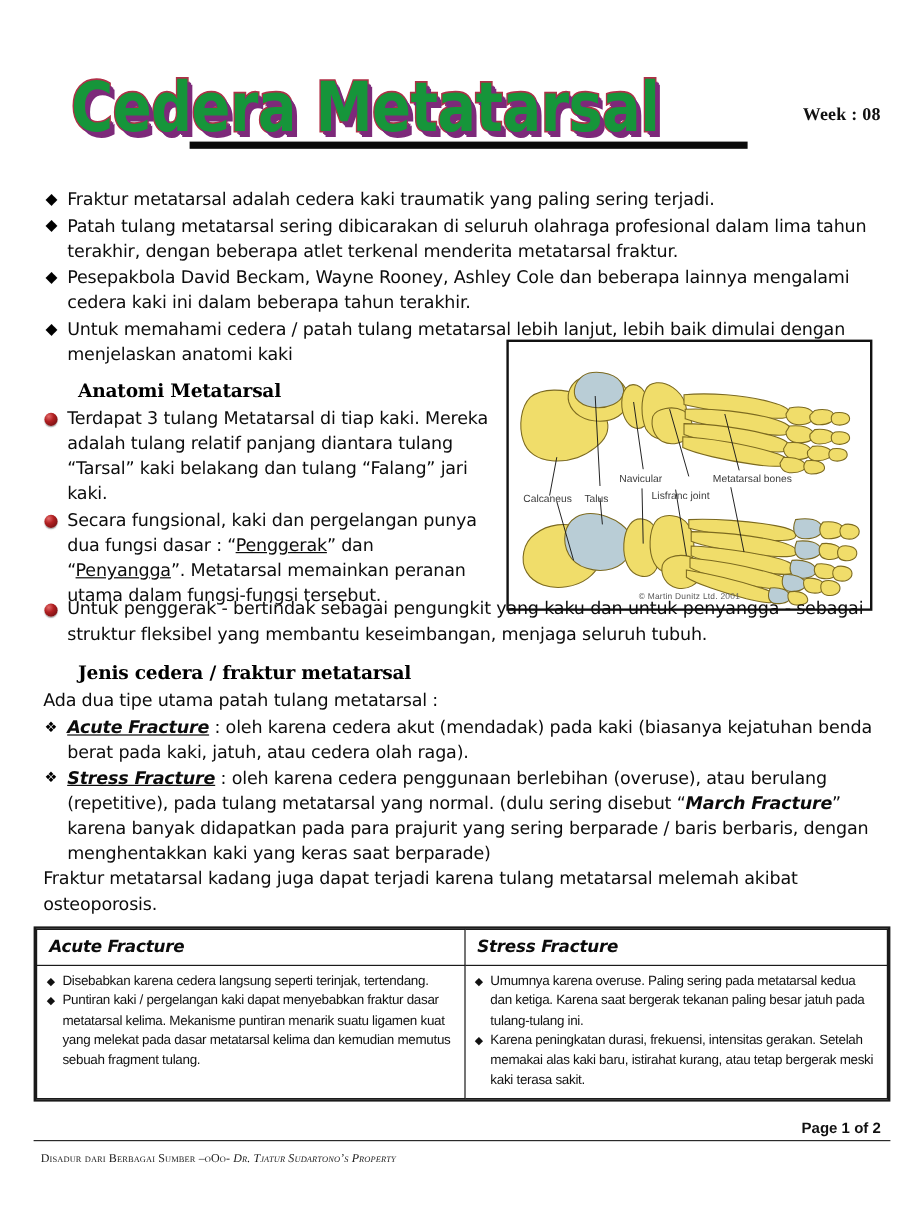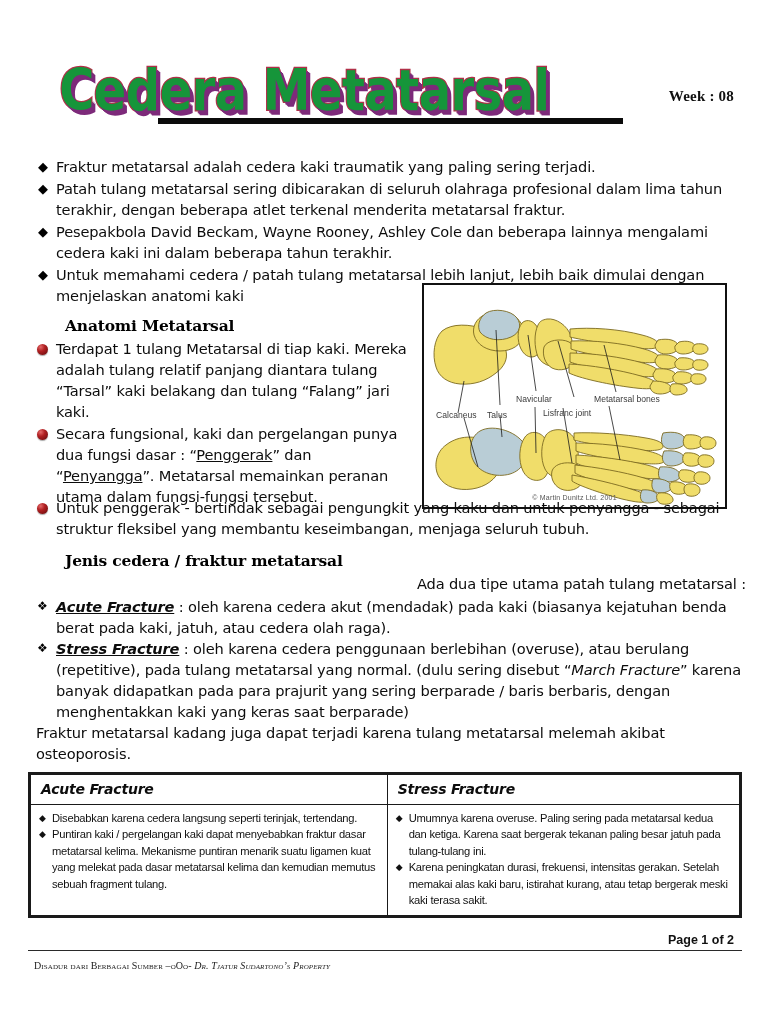--- a/index.html
+++ b/index.html
@@ -120,21 +120,21 @@
     font-weight: bold;
     font-size: 15.5px;
     line-height: 20px;
     color: #000;
     letter-spacing: -0.2px;
     margin-bottom: 2px;
     margin-left: 29px;
   }
 
   .u { text-decoration: underline; }
-  .bi { font-weight: normal; font-style: italic; }
+  .bi { font-weight: bold; font-style: italic; }
   .biu { font-weight: bold; font-style: italic; text-decoration: underline; }
 
   
   .figure {
     position: absolute;
     left: 422px;
     top: 283px;
     width: 305px;
     height: 226px;
     border: 2px solid #111;
@@ -390,41 +390,41 @@
       </g>
     </svg>
     <div class="fig-credit">© Martin Dunitz Ltd. 2001</div>
   </div>
 
   <div class="blk" style="top:316px; width:375px;">
     <div class="sec-head">Anatomi Metatarsal</div>
     <ul class="list comic">
       <li>
         <span class="sphere"></span>
-        <span>Terdapat 1 tulang Metatarsal di tiap kaki. Mereka adalah tulang relatif panjang diantara tulang “Tarsal” kaki belakang dan tulang “Falang” jari kaki.</span>
+        <span>Terdapat 3 tulang Metatarsal di tiap kaki. Mereka adalah tulang relatif panjang diantara tulang “Tarsal” kaki belakang dan tulang “Falang” jari kaki.</span>
       </li>
       <li>
         <span class="sphere"></span>
         <span><span>Secara fungsional, kaki dan pergelangan punya dua fungsi dasar : “</span><span class="u">Penggerak</span><span>” dan “</span><span class="u">Penyangga</span><span>”. Metatarsal memainkan peranan utama dalam fungsi-fungsi tersebut.</span></span>
       </li>
     </ul>
   </div>
 
   <div class="blk comic" style="top:497px; width:700px;">
     <ul class="list">
       <li>
         <span class="sphere"></span>
         <span>Untuk penggerak - bertindak sebagai pengungkit yang kaku dan untuk penyangga - sebagai struktur fleksibel yang membantu keseimbangan, menjaga seluruh tubuh.</span>
       </li>
     </ul>
   </div>
 
   <div class="blk" style="top:551px; width:710px;">
     <div class="sec-head">Jenis cedera / fraktur metatarsal</div>
-    <div class="comic" style="margin-bottom:2px;text-align:right;">Ada dua tipe utama patah tulang metatarsal :</div>
+    <div class="comic" style="margin-bottom:2px;">Ada dua tipe utama patah tulang metatarsal :</div>
     <ul class="dlist comic">
       <li>
         <span class="dbullet">❖</span>
         <span><span class="biu">Acute Fracture</span><span> : oleh karena cedera akut (mendadak) pada kaki (biasanya kejatuhan benda berat pada kaki, jatuh, atau cedera olah raga).</span></span>
       </li>
       <li>
         <span class="dbullet">❖</span>
         <span><span class="biu">Stress Fracture</span><span> : oleh karena cedera penggunaan berlebihan (overuse), atau berulang (repetitive), pada tulang metatarsal yang normal. (dulu sering disebut “</span><span class="bi">March Fracture</span><span>” karena banyak didapatkan pada para prajurit yang sering berparade / baris berbaris, dengan menghentakkan kaki yang keras saat berparade)</span></span>
       </li>
     </ul>

